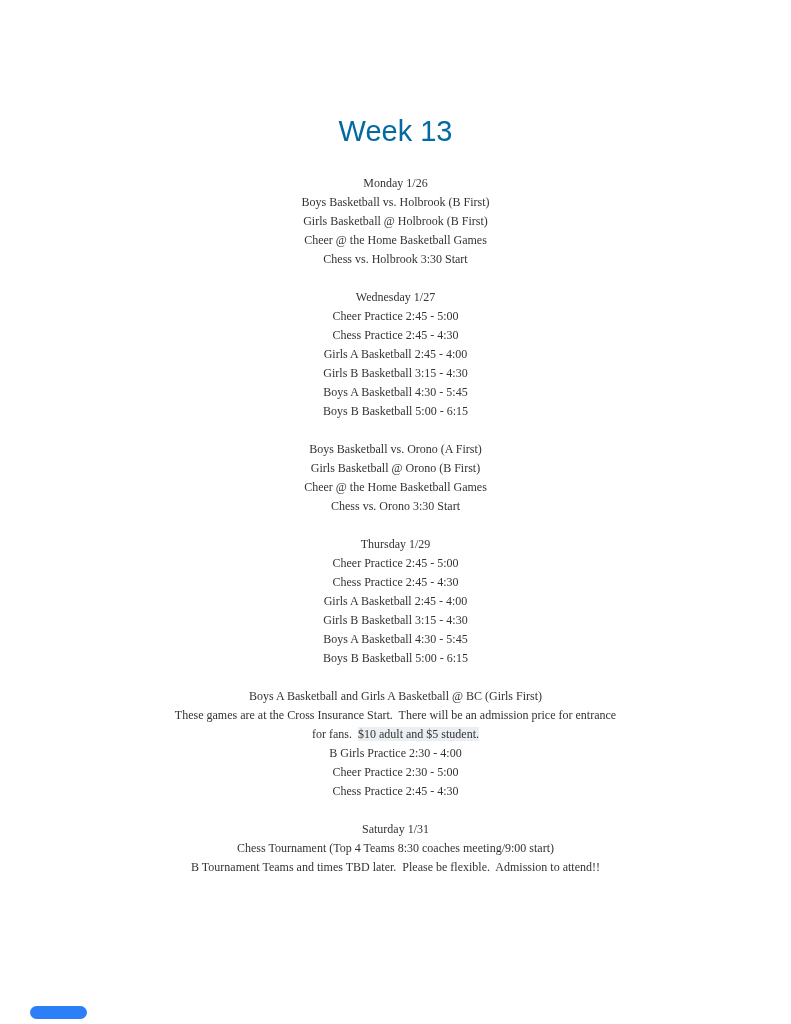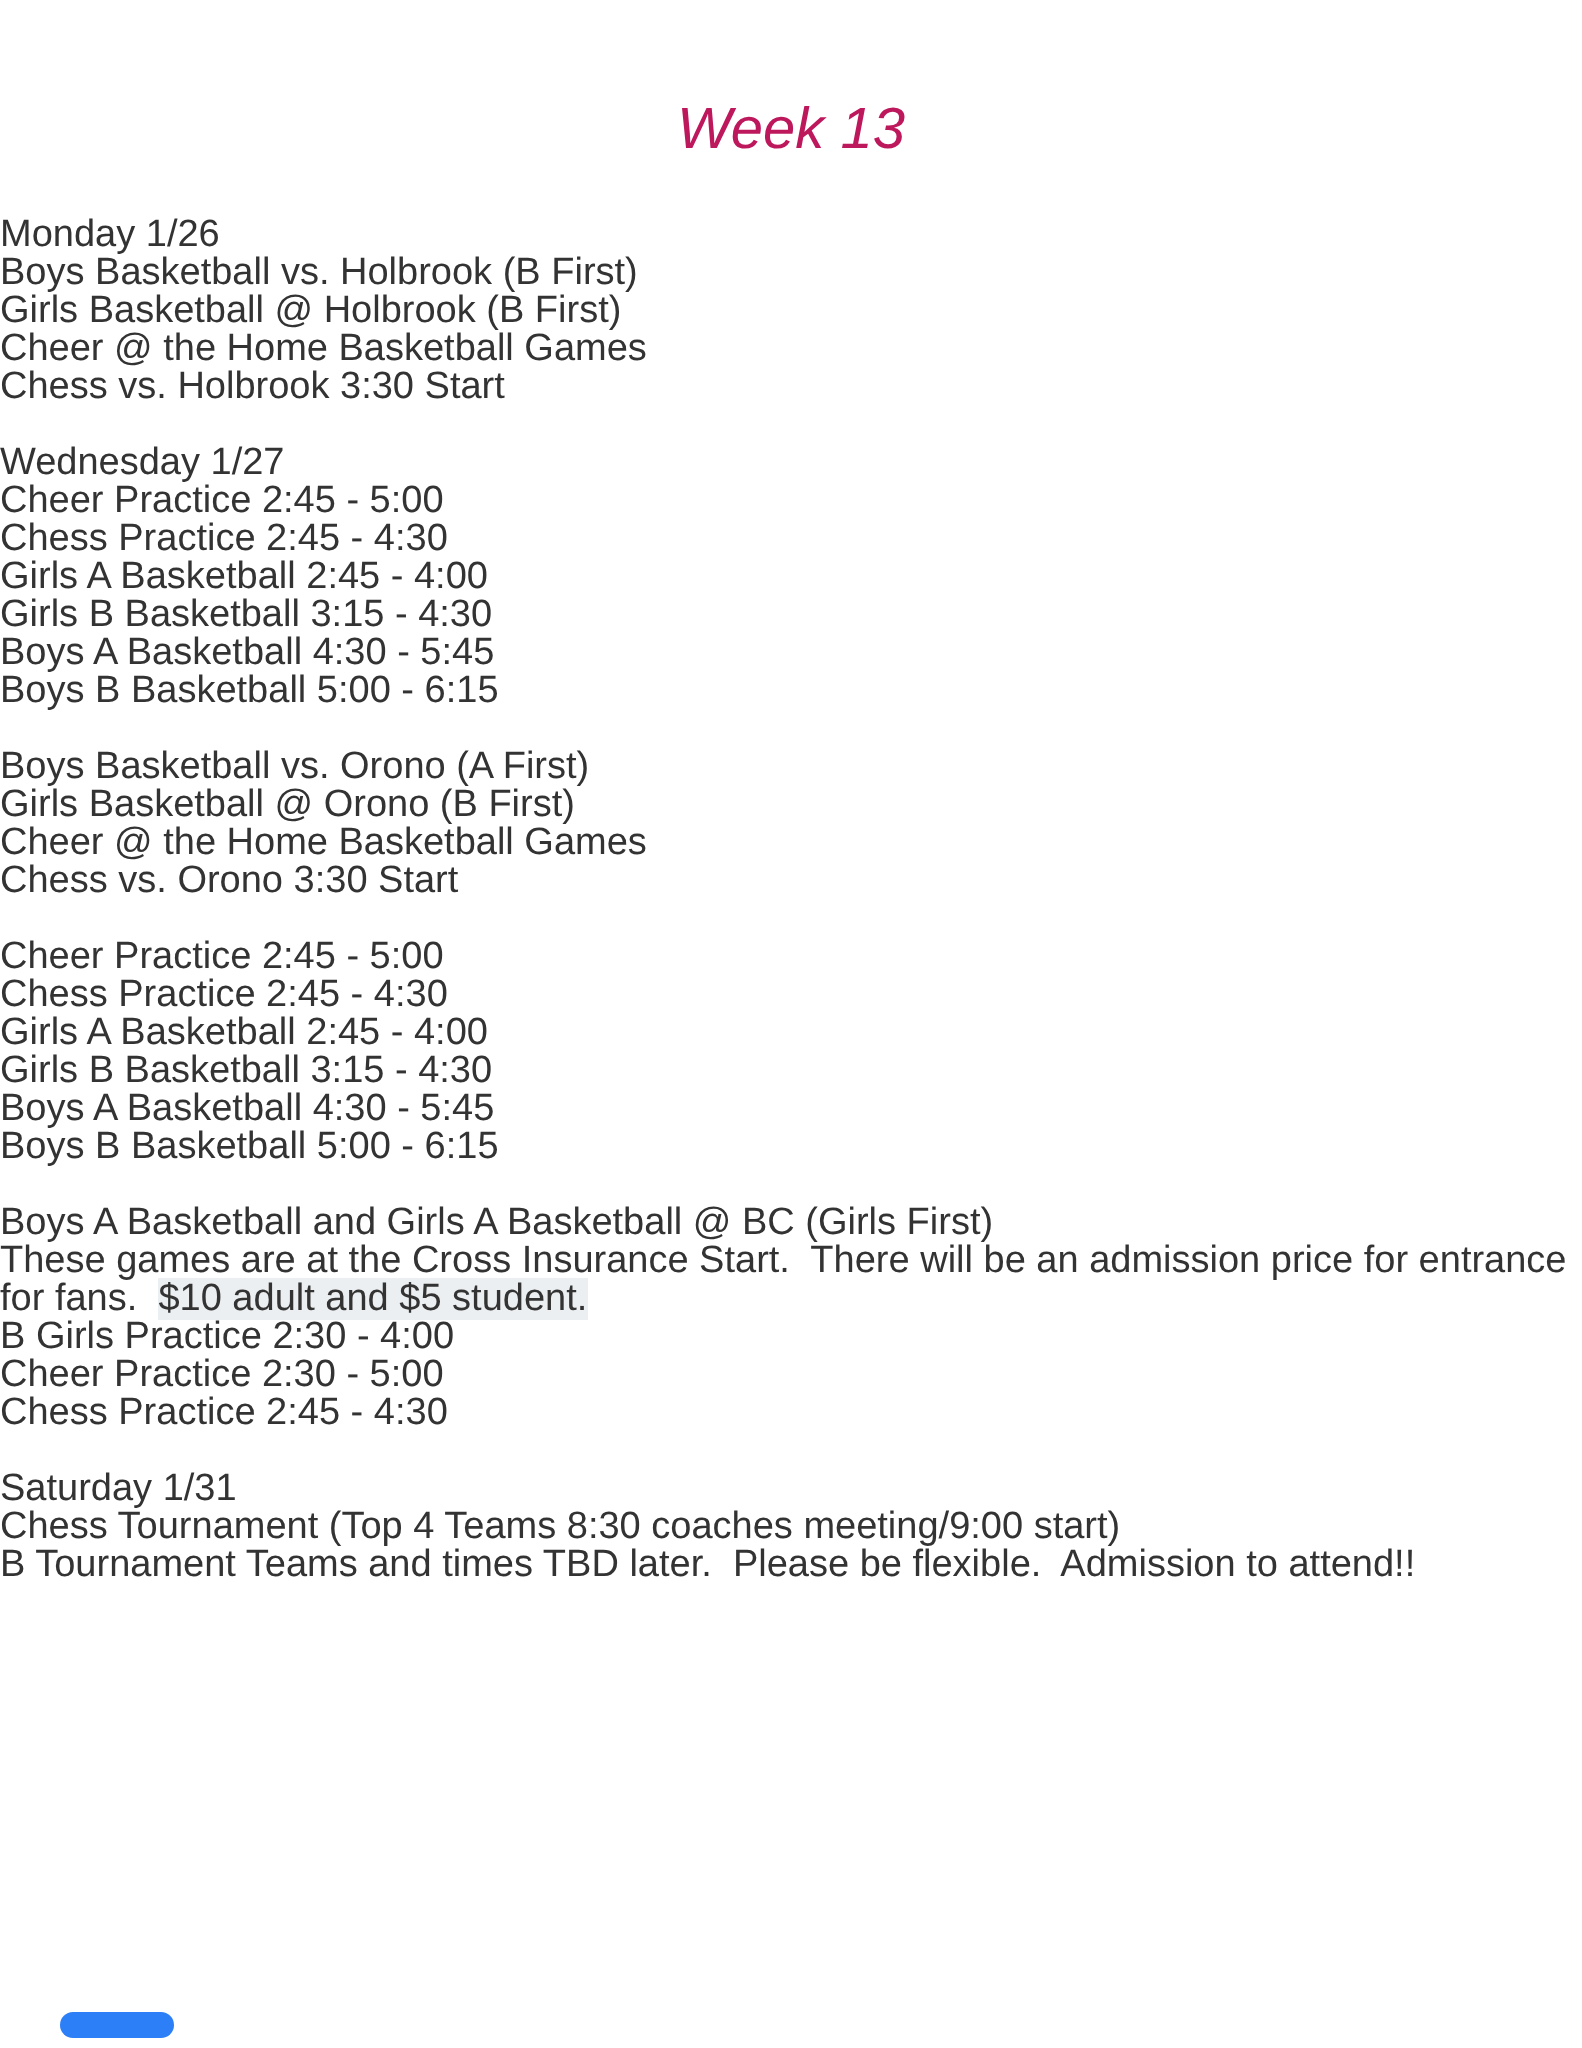--- a/index.html
+++ b/index.html
@@ -10,40 +10,41 @@
   body {
     width: 791px;
     height: 1024px;
     position: relative;
     overflow: hidden;
     font-family: "Liberation Sans", "DejaVu Sans", sans-serif;
     color: #333333;
   }
   .page-title {
     margin: 0;
-    padding-top: 48px;
+    padding-top: 114px;
     font-size: 29px;
     line-height: 34px;
     font-weight: 400;
-    color: #be185d;
+    color: #0369a1;
     text-align: center;
-    font-style: italic;
   }
   .sections {
     margin-top: 26px;
   }
   .day-section {
     margin: 0 0 19px 0;
   }
   .day-heading,
   .schedule-line {
-    font-size: 19px;
+    font-size: 12px;
     line-height: 19px;
+    text-align: center;
     white-space: pre-wrap;
     color: #333333;
+    font-family: Liberation Serif, serif;
   }
   .highlight {
     background: var(--highlight, #eceff1);
     margin-top: 24px;
   }
   .blue-bar {
     position: absolute;
     left: 30px;
     top: 1006px;
     width: 57px;
@@ -74,20 +75,21 @@
         <div class="schedule-line">Boys A Basketball 4:30 - 5:45</div>
         <div class="schedule-line">Boys B Basketball 5:00 - 6:15</div>
       </section>
       <section class="day-section">
         <div class="schedule-line">Boys Basketball vs. Orono (A First)</div>
         <div class="schedule-line">Girls Basketball @ Orono (B First)</div>
         <div class="schedule-line">Cheer @ the Home Basketball Games</div>
         <div class="schedule-line">Chess vs. Orono 3:30 Start</div>
       </section>
       <section class="day-section">
+        <div class="day-heading">Thursday 1/29</div>
         <div class="schedule-line">Cheer Practice 2:45 - 5:00</div>
         <div class="schedule-line">Chess Practice 2:45 - 4:30</div>
         <div class="schedule-line">Girls A Basketball 2:45 - 4:00</div>
         <div class="schedule-line">Girls B Basketball 3:15 - 4:30</div>
         <div class="schedule-line">Boys A Basketball 4:30 - 5:45</div>
         <div class="schedule-line">Boys B Basketball 5:00 - 6:15</div>
       </section>
       <section class="day-section">
         <div class="schedule-line">Boys A Basketball and Girls A Basketball @ BC (Girls First)</div>
         <div class="schedule-line">These games are at the Cross Insurance Start.  There will be an admission price for entrance</div>

